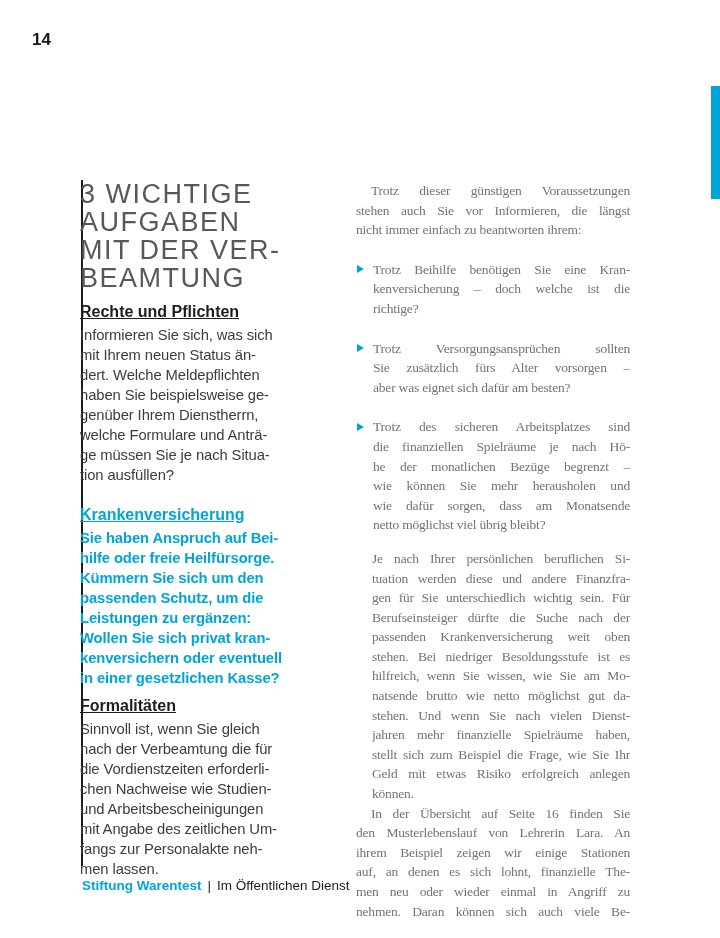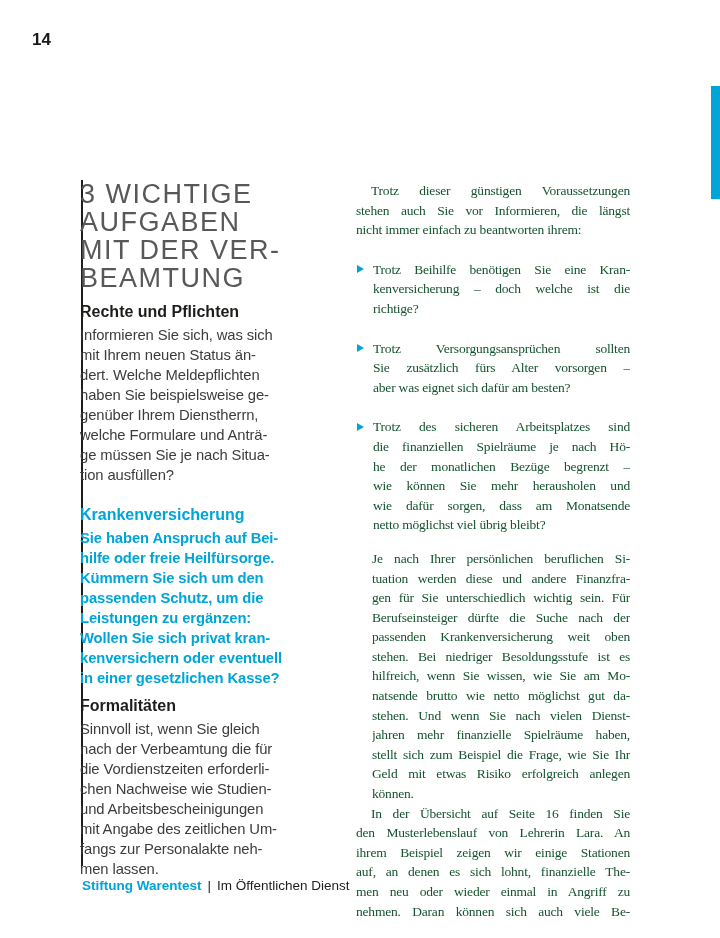--- a/index.html
+++ b/index.html
@@ -12,29 +12,29 @@
   .bookmark-tab { position:absolute; right:0; top:86px; width:9px; height:113px; background:var(--accent,#00a5d8); }
 
   .col-rule { position:absolute; left:81px; top:180px; width:2px; height:686px; background:#1d1d1b; }
 
   
   .left-col { position:absolute; left:80px; top:180px; width:230px; text-align:left; color:#3c3c3b; }
   .headline { font-size:27px; line-height:28px; font-weight:400; letter-spacing:1.5px;
               color:var(--headline-gray,#58585a); white-space:pre; margin-bottom:10px; }
   .left-col section { margin-top:8px; }
   .left-col section.first { margin-top:0; }
-  .sec-h { font-size:16px; line-height:20px; font-weight:bold; color:#1d1d1b; margin-bottom:3px; }
+  .sec-h { font-size:16px; line-height:20px; font-weight:bold; color:#1d1d1b; margin-bottom:3px;text-decoration:underline; }
   .sec-h.cyan { color:var(--accent,#00a5d8);margin-top:20px; }
   .sec-body { font-size:14.8px; line-height:20px; white-space:pre; letter-spacing:-0.1px; }
   .sec-body.cyan { color:var(--accent,#00a5d8); font-weight:bold; }
 
   
   .right-col { position:absolute; left:356px; top:181px; width:274px;
                font-family:"Liberation Serif", serif; font-size:13.5px; line-height:19.6px;
-               color:#14532d; letter-spacing:-0.2px; }
+               color:#737373; letter-spacing:-0.2px; }
   .ln { white-space:nowrap; overflow:hidden; text-align:justify; text-align-last:justify; text-justify:inter-word; }
   .ln.last { text-align-last:left; }
   .ln.indent { text-indent:15px; }
   .bullets { margin-top:3px; }
   .bullet { position:relative; padding-left:17px; margin-top:20px; }
   .tri { position:absolute; left:1px; top:5.5px; width:0; height:0;
          border-top:4.5px solid transparent; border-bottom:4.5px solid transparent;
          border-left:7px solid var(--accent,#00a5d8); }
   .para.p2 { margin-top:14px;margin-left:16px; }
 

